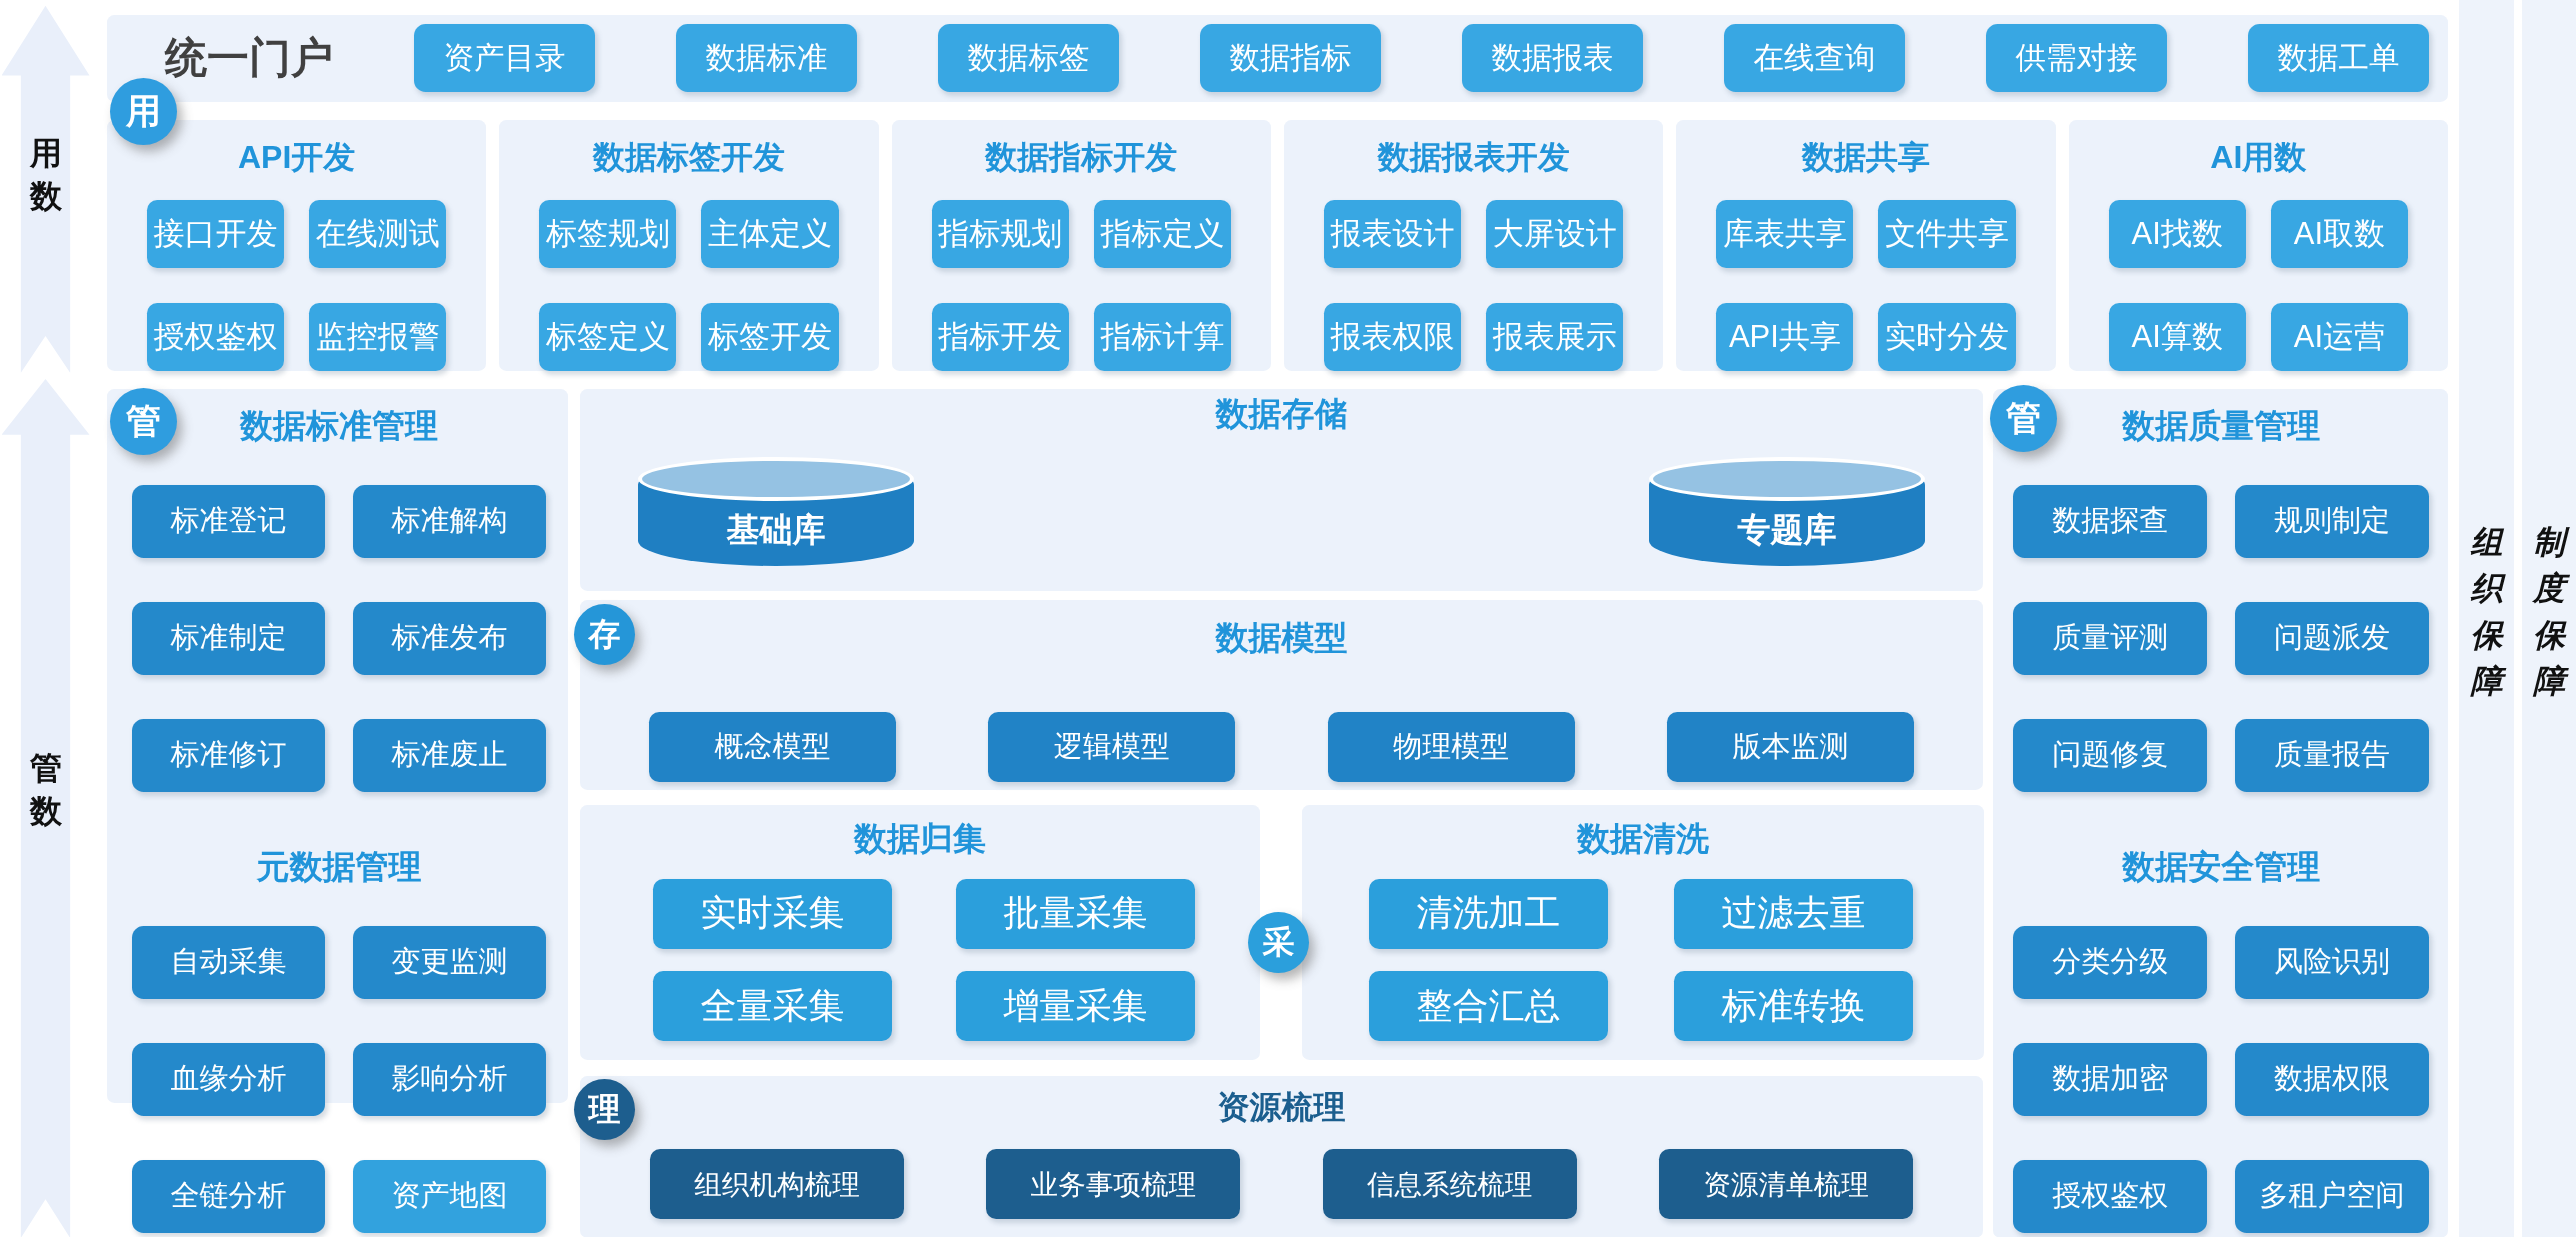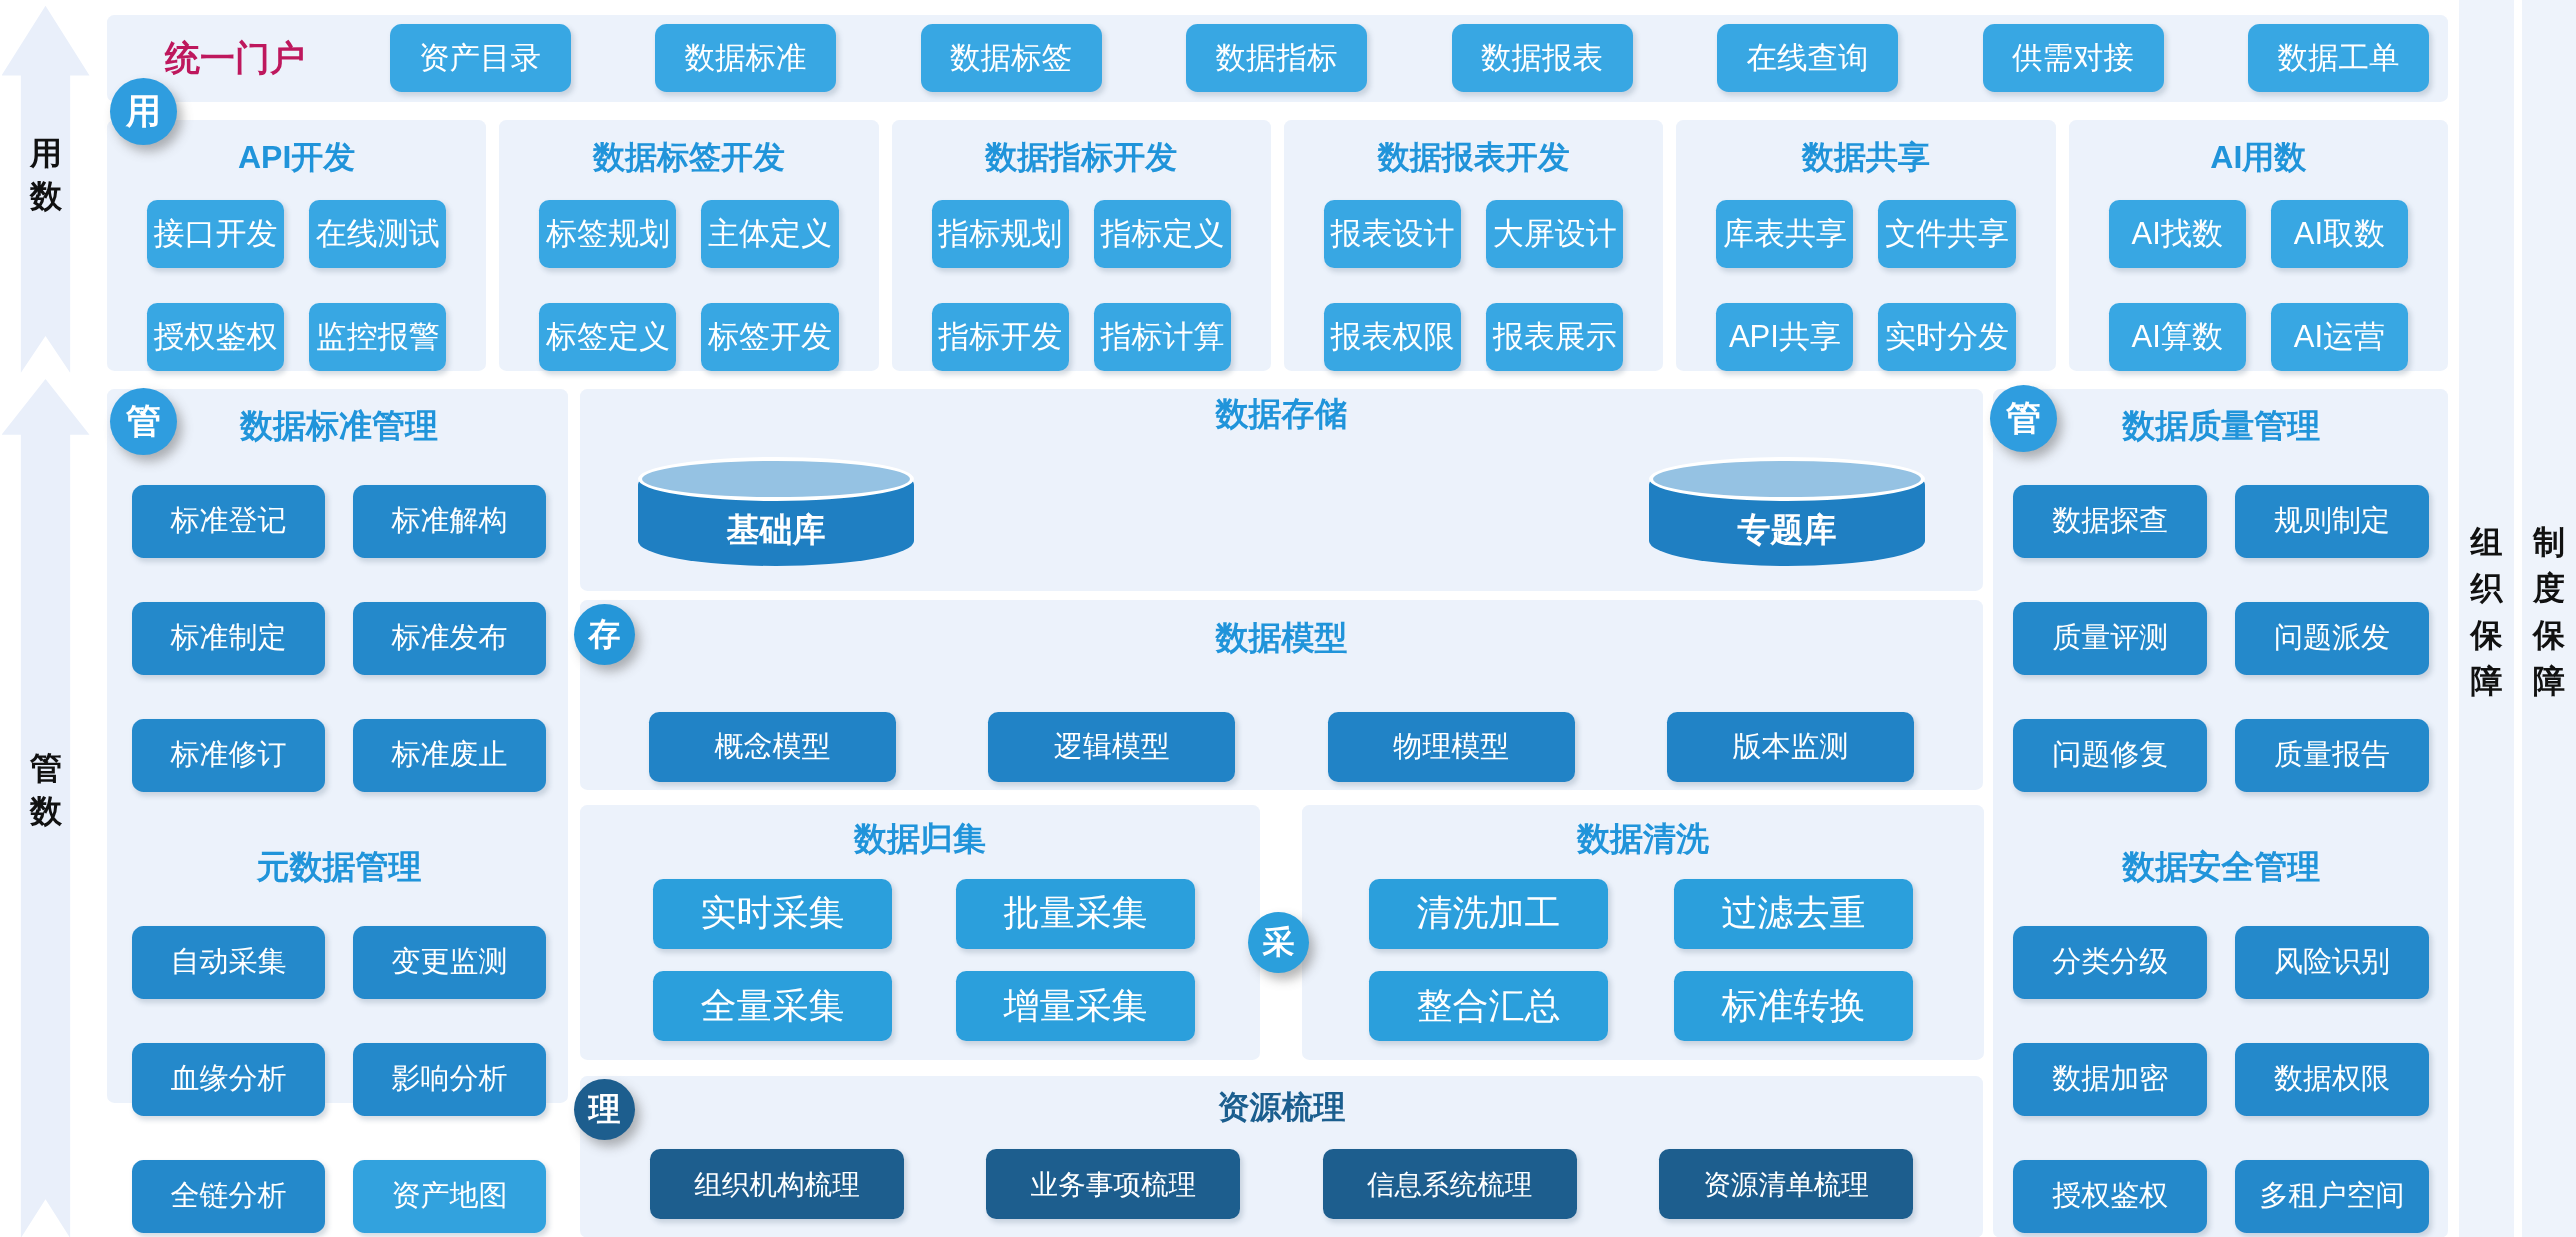--- a/index.html
+++ b/index.html
@@ -11,21 +11,21 @@
   #arrow-use{left:1.5px;top:5.8px;width:88px;height:367px;
     clip-path:polygon(50% 0,100% 19%,78% 19%,78% 100%,50% 90%,22% 100%,22% 19%,0 19%);}
   #arrow-manage{left:1.5px;top:379px;width:88px;height:859px;
     clip-path:polygon(50% 0,100% 6.5%,78% 6.5%,78% 100%,50% 95.5%,22% 100%,22% 6.5%,0 6.5%);}
   .rail-label{position:absolute;left:27px;width:38px;font-size:32px;font-weight:700;color:#111;
     line-height:1.35;word-break:break-all;text-align:center;z-index:2;}
   #rail-label-use{top:132px;}
   #rail-label-manage{top:747px;}
 
   
-  .vrail{position:absolute;top:0;height:1238px;background:#eef3fb;}
+  .vrail{position:absolute;top:0;height:1238px;background:#eef3fb;font-style:italic;}
   #vrail-org{left:2459px;width:55px;}
   #vrail-inst{left:2522px;width:54px;}
   .vrail-label{position:absolute;top:519px;left:0;width:100%;text-align:center;font-size:32px;
     font-weight:700;color:#111;line-height:1.45;word-break:break-all;}
 
   
   .badge{position:absolute;border-radius:50%;color:#fff;font-weight:700;display:flex;
     align-items:center;justify-content:center;box-shadow:5.1px 6.5px 10.2px rgba(90,90,90,.45);z-index:6;}
   .badge-lg{width:67px;height:67px;font-size:35px;}
   .badge-sm{width:61px;height:61px;font-size:32px;}
@@ -42,21 +42,21 @@
 
   
   .panel{position:absolute;background:#ecf2fb;border-radius:7.3px;box-sizing:border-box;}
   .btn{display:flex;align-items:center;justify-content:center;color:#fff;cursor:pointer;
     box-shadow:2.2px 3.6px 5.8px rgba(120,140,160,.30);}
   .hd{font-weight:700;color:#2094da;text-align:center;}
 
   
   #portal{left:107px;top:14.5px;width:2341px;height:87px;display:flex;align-items:center;
     justify-content:space-between;padding:0 19px 0 58px;}
-  .portal-title{font-size:35px;font-weight:700;color:#be185d;}
+  .portal-title{font-size:42px;font-weight:700;color:#404040;}
   #portal .btn{width:181px;height:68px;border-radius:11.6px;font-size:30.5px;background:#38a7e3;}
 
   
   #dev-row{position:absolute;left:107px;top:120px;width:2341px;height:249px;display:grid;
     grid-template-columns:repeat(6,1fr);gap:13px;}
   .dev-panel{background:#ecf2fb;border-radius:7.3px;padding:16px 40px 0;box-sizing:border-box;}
   .dev-title{font-size:32px;margin-bottom:20.3px;}
   .dev-grid{display:grid;grid-template-columns:1fr 1fr;column-gap:25px;row-gap:35px;}
   .dev-grid .btn{height:68px;border-radius:10.2px;font-size:31px;background:#38a7e3;}
 

